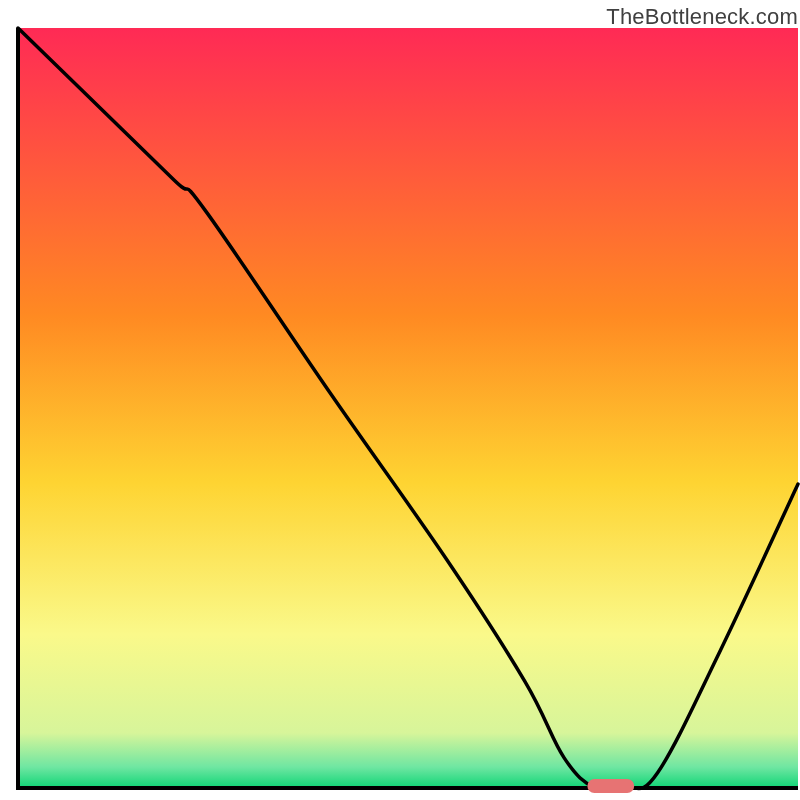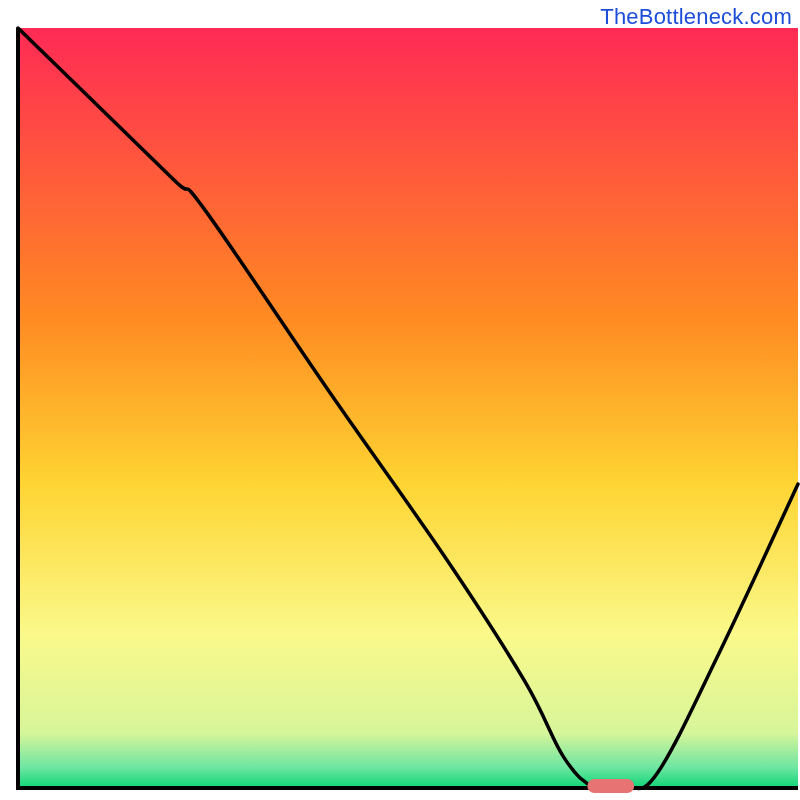--- a/index.html
+++ b/index.html
@@ -11,22 +11,22 @@
     font-family: Arial, Helvetica, sans-serif;
   }
   .container {
     position: relative;
     width: 800px;
     height: 800px;
   }
   .watermark {
     position: absolute;
     top: 4px;
-    right: 8px;
-    color: #1d4ed8;
+    right: 2px;
+    color: #404040;
     font-size: 22px;
     font-weight: 500;
     letter-spacing: 0.2px;
   }
   svg.plot {
     position: absolute;
     left: 0;
     top: 0;
   }
 </style>

